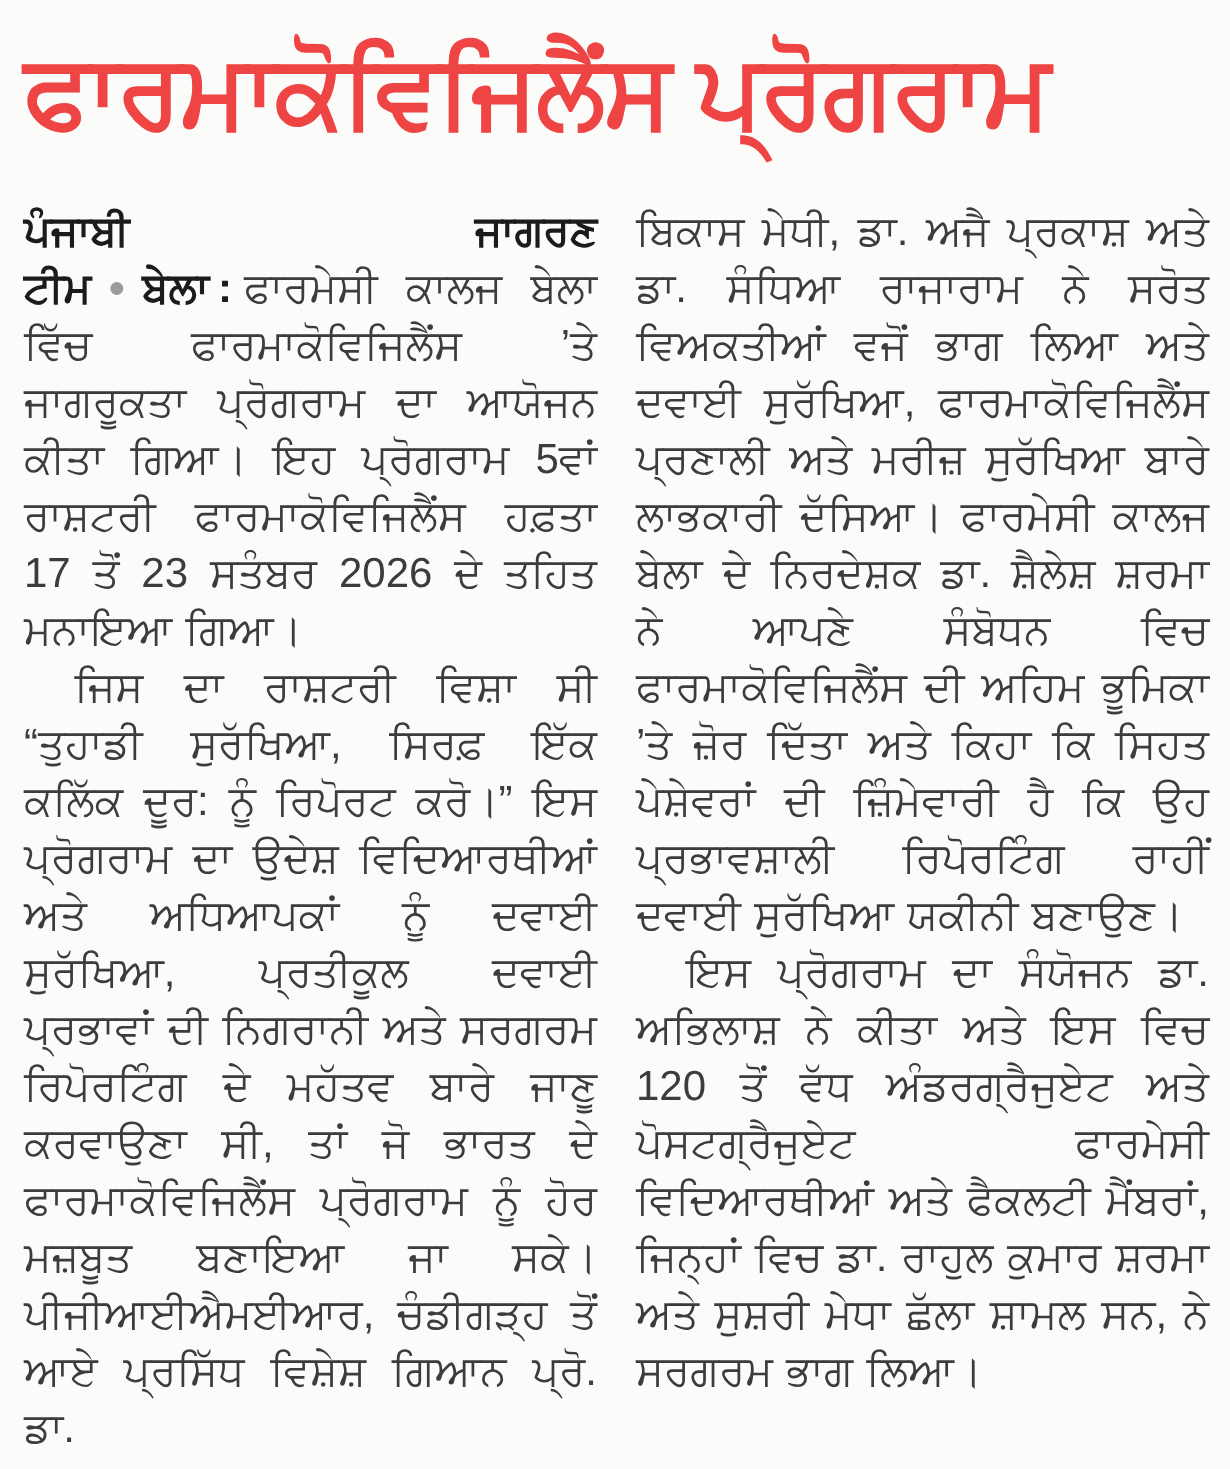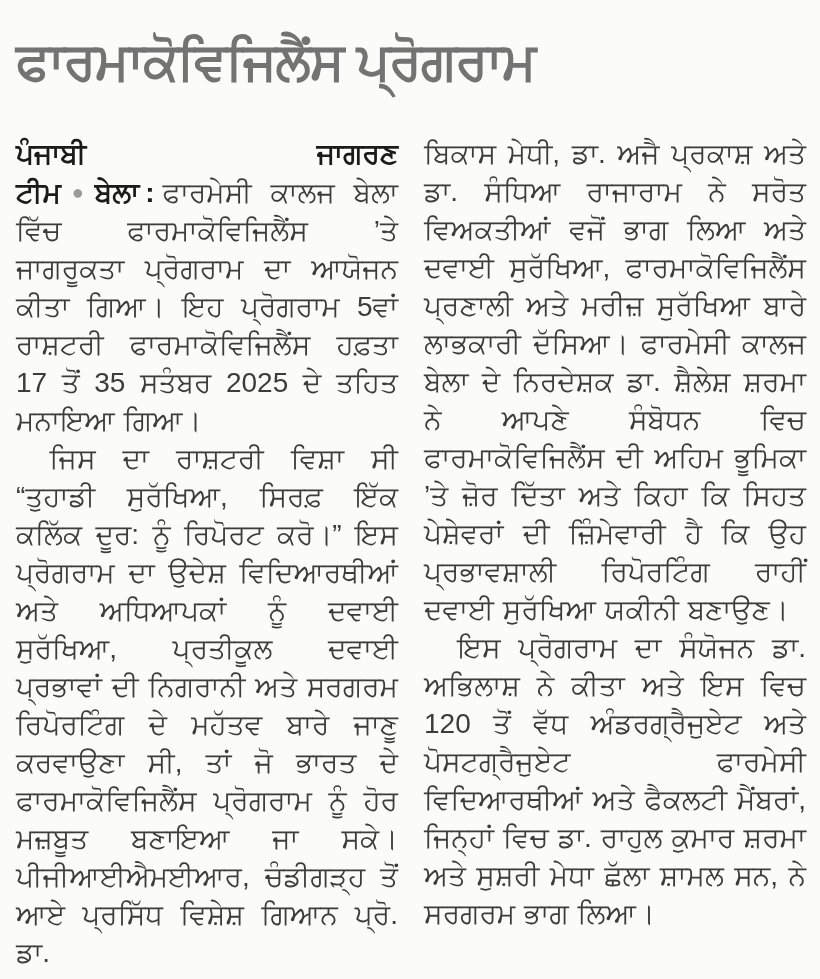--- a/index.html
+++ b/index.html
@@ -17,25 +17,25 @@
 
   .page {
     width: 820px;
     height: 979px;
     padding: 10px 14px 8px 16px;
     background: #fbfbf9;
   }
 
   
   .headline {
-    color: #737373;
+    color: #ef4444;
     font-weight: 800;
     letter-spacing: -1px;
     line-height: 103px;
-    font-size: 52px;
+    font-size: 68px;
     margin-bottom: 22px;
   }
   .headline .hl-line {
     white-space: nowrap;
   }
 
   
   .columns {
     display: flex;
     gap: 26px;
@@ -78,21 +78,21 @@
 <div class="page">
 
   <h1 class="headline">
     <div class="hl-line">ਫਾਰਮਾਕੋਵਿਜਿਲੈਂਸ ਪ੍ਰੋਗਰਾਮ</div>
   </h1>
 
   <div class="columns">
 
     <div class="col">
       <p class="para">
-        <span class="byline"><span>ਪੰਜਾਬੀ ਜਾਗਰਣ ਟੀਮ</span><span class="bullet">●</span><span>ਬੇਲਾ</span><span class="colon">:</span></span><span>ਫਾਰਮੇਸੀ ਕਾਲਜ ਬੇਲਾ ਵਿੱਚ ਫਾਰਮਾਕੋਵਿਜਿਲੈਂਸ ’ਤੇ ਜਾਗਰੂਕਤਾ ਪ੍ਰੋਗਰਾਮ ਦਾ ਆਯੋਜਨ ਕੀਤਾ ਗਿਆ। ਇਹ ਪ੍ਰੋਗਰਾਮ 5ਵਾਂ ਰਾਸ਼ਟਰੀ ਫਾਰਮਾਕੋਵਿਜਿਲੈਂਸ ਹਫ਼ਤਾ 17 ਤੋਂ 35 ਸਤੰਬਰ 2025 ਦੇ ਤਹਿਤ ਮਨਾਇਆ ਗਿਆ।</span>
+        <span class="byline"><span>ਪੰਜਾਬੀ ਜਾਗਰਣ ਟੀਮ</span><span class="bullet">●</span><span>ਬੇਲਾ</span><span class="colon">:</span></span><span>ਫਾਰਮੇਸੀ ਕਾਲਜ ਬੇਲਾ ਵਿੱਚ ਫਾਰਮਾਕੋਵਿਜਿਲੈਂਸ ’ਤੇ ਜਾਗਰੂਕਤਾ ਪ੍ਰੋਗਰਾਮ ਦਾ ਆਯੋਜਨ ਕੀਤਾ ਗਿਆ। ਇਹ ਪ੍ਰੋਗਰਾਮ 5ਵਾਂ ਰਾਸ਼ਟਰੀ ਫਾਰਮਾਕੋਵਿਜਿਲੈਂਸ ਹਫ਼ਤਾ 17 ਤੋਂ 23 ਸਤੰਬਰ 2026 ਦੇ ਤਹਿਤ ਮਨਾਇਆ ਗਿਆ।</span>
       </p>
       <p class="para indent">ਜਿਸ ਦਾ ਰਾਸ਼ਟਰੀ ਵਿਸ਼ਾ ਸੀ “ਤੁਹਾਡੀ ਸੁਰੱਖਿਆ, ਸਿਰਫ਼ ਇੱਕ ਕਲਿੱਕ ਦੂਰ: ਨੂੰ ਰਿਪੋਰਟ ਕਰੋ।” ਇਸ ਪ੍ਰੋਗਰਾਮ ਦਾ ਉਦੇਸ਼ ਵਿਦਿਆਰਥੀਆਂ ਅਤੇ ਅਧਿਆਪਕਾਂ ਨੂੰ ਦਵਾਈ ਸੁਰੱਖਿਆ, ਪ੍ਰਤੀਕੂਲ ਦਵਾਈ ਪ੍ਰਭਾਵਾਂ ਦੀ ਨਿਗਰਾਨੀ ਅਤੇ ਸਰਗਰਮ ਰਿਪੋਰਟਿੰਗ ਦੇ ਮਹੱਤਵ ਬਾਰੇ ਜਾਣੂ ਕਰਵਾਉਣਾ ਸੀ, ਤਾਂ ਜੋ ਭਾਰਤ ਦੇ ਫਾਰਮਾਕੋਵਿਜਿਲੈਂਸ ਪ੍ਰੋਗਰਾਮ ਨੂੰ ਹੋਰ ਮਜ਼ਬੂਤ ਬਣਾਇਆ ਜਾ ਸਕੇ। ਪੀਜੀਆਈਐਮਈਆਰ, ਚੰਡੀਗੜ੍ਹ ਤੋਂ ਆਏ ਪ੍ਰਸਿੱਧ ਵਿਸ਼ੇਸ਼ ਗਿਆਨ ਪ੍ਰੋ. ਡਾ.</p>
     </div>
 
     <div class="col">
       <p class="para">ਬਿਕਾਸ ਮੇਧੀ, ਡਾ. ਅਜੈ ਪ੍ਰਕਾਸ਼ ਅਤੇ ਡਾ. ਸੰਧਿਆ ਰਾਜਾਰਾਮ ਨੇ ਸਰੋਤ ਵਿਅਕਤੀਆਂ ਵਜੋਂ ਭਾਗ ਲਿਆ ਅਤੇ ਦਵਾਈ ਸੁਰੱਖਿਆ, ਫਾਰਮਾਕੋਵਿਜਿਲੈਂਸ ਪ੍ਰਣਾਲੀ ਅਤੇ ਮਰੀਜ਼ ਸੁਰੱਖਿਆ ਬਾਰੇ ਲਾਭਕਾਰੀ ਦੱਸਿਆ। ਫਾਰਮੇਸੀ ਕਾਲਜ ਬੇਲਾ ਦੇ ਨਿਰਦੇਸ਼ਕ ਡਾ. ਸ਼ੈਲੇਸ਼ ਸ਼ਰਮਾ ਨੇ ਆਪਣੇ ਸੰਬੋਧਨ ਵਿਚ ਫਾਰਮਾਕੋਵਿਜਿਲੈਂਸ ਦੀ ਅਹਿਮ ਭੂਮਿਕਾ ’ਤੇ ਜ਼ੋਰ ਦਿੱਤਾ ਅਤੇ ਕਿਹਾ ਕਿ ਸਿਹਤ ਪੇਸ਼ੇਵਰਾਂ ਦੀ ਜ਼ਿੰਮੇਵਾਰੀ ਹੈ ਕਿ ਉਹ ਪ੍ਰਭਾਵਸ਼ਾਲੀ ਰਿਪੋਰਟਿੰਗ ਰਾਹੀਂ ਦਵਾਈ ਸੁਰੱਖਿਆ ਯਕੀਨੀ ਬਣਾਉਣ।</p>
       <p class="para indent">ਇਸ ਪ੍ਰੋਗਰਾਮ ਦਾ ਸੰਯੋਜਨ ਡਾ. ਅਭਿਲਾਸ਼ ਨੇ ਕੀਤਾ ਅਤੇ ਇਸ ਵਿਚ 120 ਤੋਂ ਵੱਧ ਅੰਡਰਗ੍ਰੈਜੁਏਟ ਅਤੇ ਪੋਸਟਗ੍ਰੈਜੁਏਟ ਫਾਰਮੇਸੀ ਵਿਦਿਆਰਥੀਆਂ ਅਤੇ ਫੈਕਲਟੀ ਮੈਂਬਰਾਂ, ਜਿਨ੍ਹਾਂ ਵਿਚ ਡਾ. ਰਾਹੁਲ ਕੁਮਾਰ ਸ਼ਰਮਾ ਅਤੇ ਸੁਸ਼ਰੀ ਮੇਧਾ ਛੱਲਾ ਸ਼ਾਮਲ ਸਨ, ਨੇ ਸਰਗਰਮ ਭਾਗ ਲਿਆ।</p>
     </div>
 
   </div>

